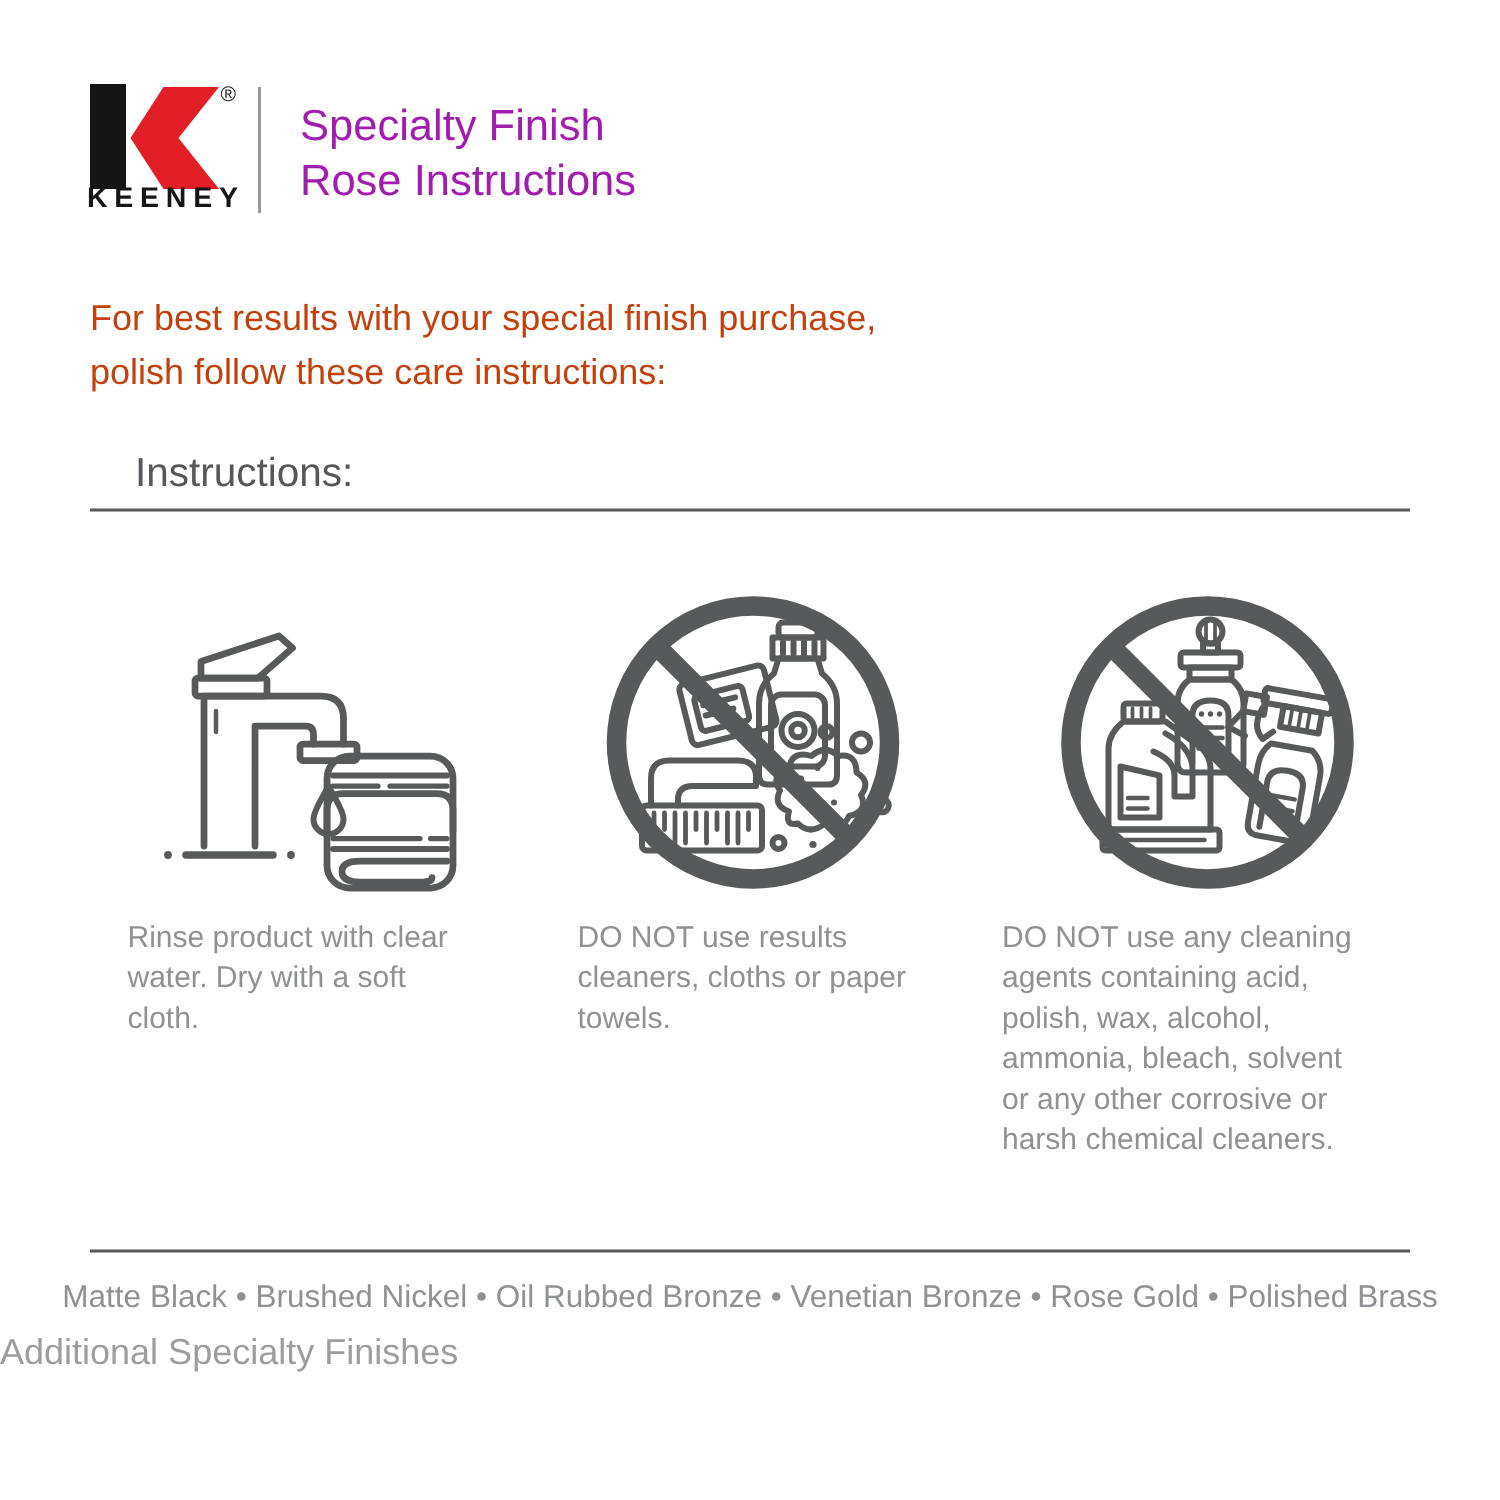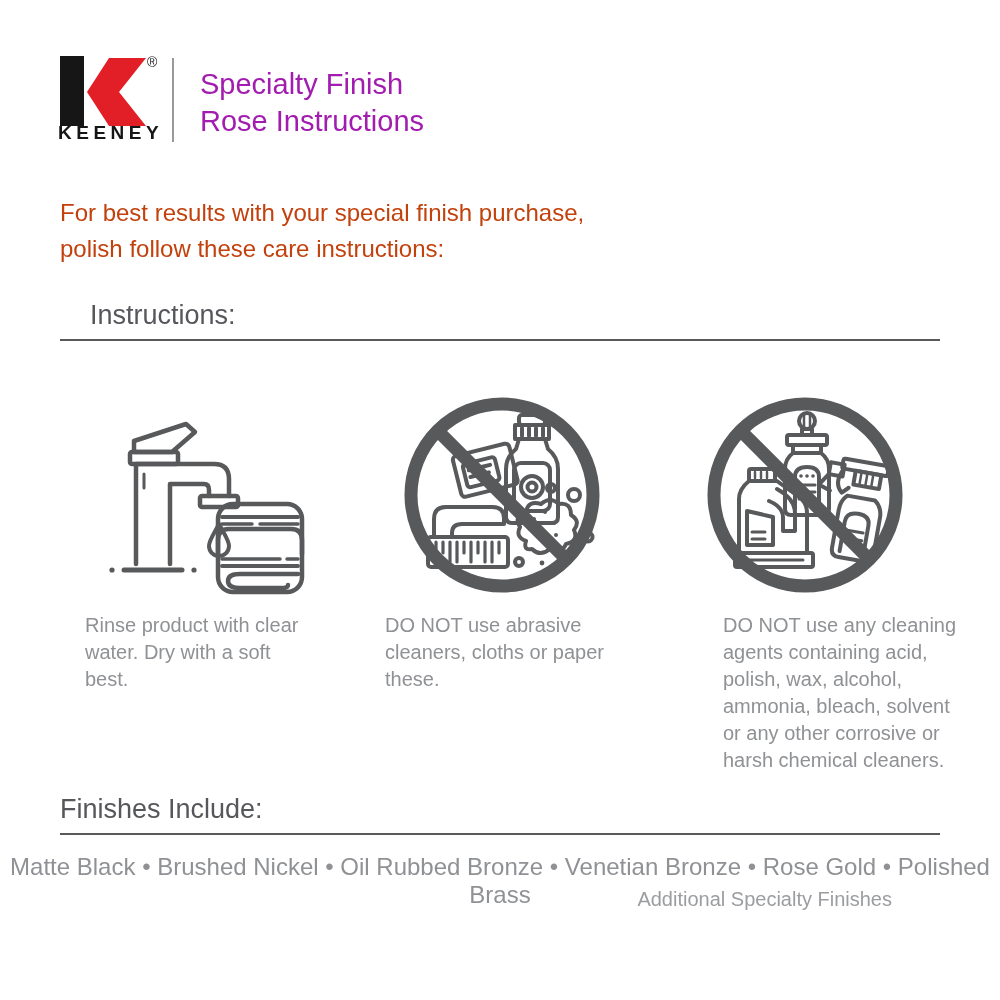--- a/index.html
+++ b/index.html
@@ -32,24 +32,24 @@
   .rule-finishes{top:833px;}
   
   .icon-figure{position:absolute;}
   .icon-figure svg{display:block;}
   .ico{stroke:#58595b;fill:none;stroke-linecap:round;stroke-linejoin:round;}
   .ico-fill{fill:#58595b;stroke:none;}
   
   .caption{position:absolute;top:612px;margin:0;font-size:20px;line-height:27px;color:#8f9194;}
   .cap-1{left:85px;width:228px;}
   .cap-2{left:385px;width:237px;}
-  .cap-3{left:723px;width:240px;}
-  
-  .finishes-line{position:absolute;left:0;top:853px;width:1000px;margin:0;text-align:center;font-size:24px;color:#8f9194;}
-  .finishes-additional{position:absolute;left:0;top:888px;width:892px;margin:0;text-align:right;font-size:20px;color:#9b9da0;}
+  .cap-3{left:668px;width:240px;}
+  
+  .finishes-line{position:absolute;left:0;top:853px;width:1000px;margin:0;text-align:center;font-size:21px;color:#8f9194;}
+  .finishes-additional{position:absolute;left:0;top:888px;width:892px;margin:0;text-align:left;font-size:24px;color:#9b9da0;}
 </style>
 </head>
 <body>
 
 <div class="page">
 
   <div>
     <svg class="logo-mark" width="92" height="72" viewBox="0 0 92 72">
       <rect x="0" y="0" width="24" height="70" fill="#161616"></rect>
       <path d="M27 36 L49 2 L86 2 L59 36 L86 70 L49 70 Z" fill="#e21f26"></path>
@@ -215,22 +215,21 @@
         <circle cx="112" cy="85" r="1.8"></circle>
       </g>
 
       <g class="ico" stroke-width="13">
         <circle cx="104" cy="104" r="91"></circle>
         <line x1="41" y1="41" x2="167" y2="167"></line>
       </g>
     </svg>
   </figure>
 
-  <p class="caption cap-1">Rinse product with clear water. Dry with a soft best.</p>
-  <p class="caption cap-2">DO NOT use abrasive cleaners, cloths or paper these.</p>
+  <p class="caption cap-1">Rinse product with clear water. Dry with a soft cloth.</p>
+  <p class="caption cap-2">DO NOT use results cleaners, cloths or paper towels.</p>
   <p class="caption cap-3">DO NOT use any cleaning agents containing acid, polish, wax, alcohol, ammonia, bleach, solvent or any other corrosive or harsh chemical cleaners.</p>
 
-  <h2 class="section-heading h-finishes">Finishes Include:</h2>
   <hr class="rule rule-finishes">
   <p class="finishes-line">Matte Black • Brushed Nickel • Oil Rubbed Bronze • Venetian Bronze • Rose Gold • Polished Brass</p>
   <p class="finishes-additional">Additional Specialty Finishes</p>
 
 </div>
 
 </body></html>

